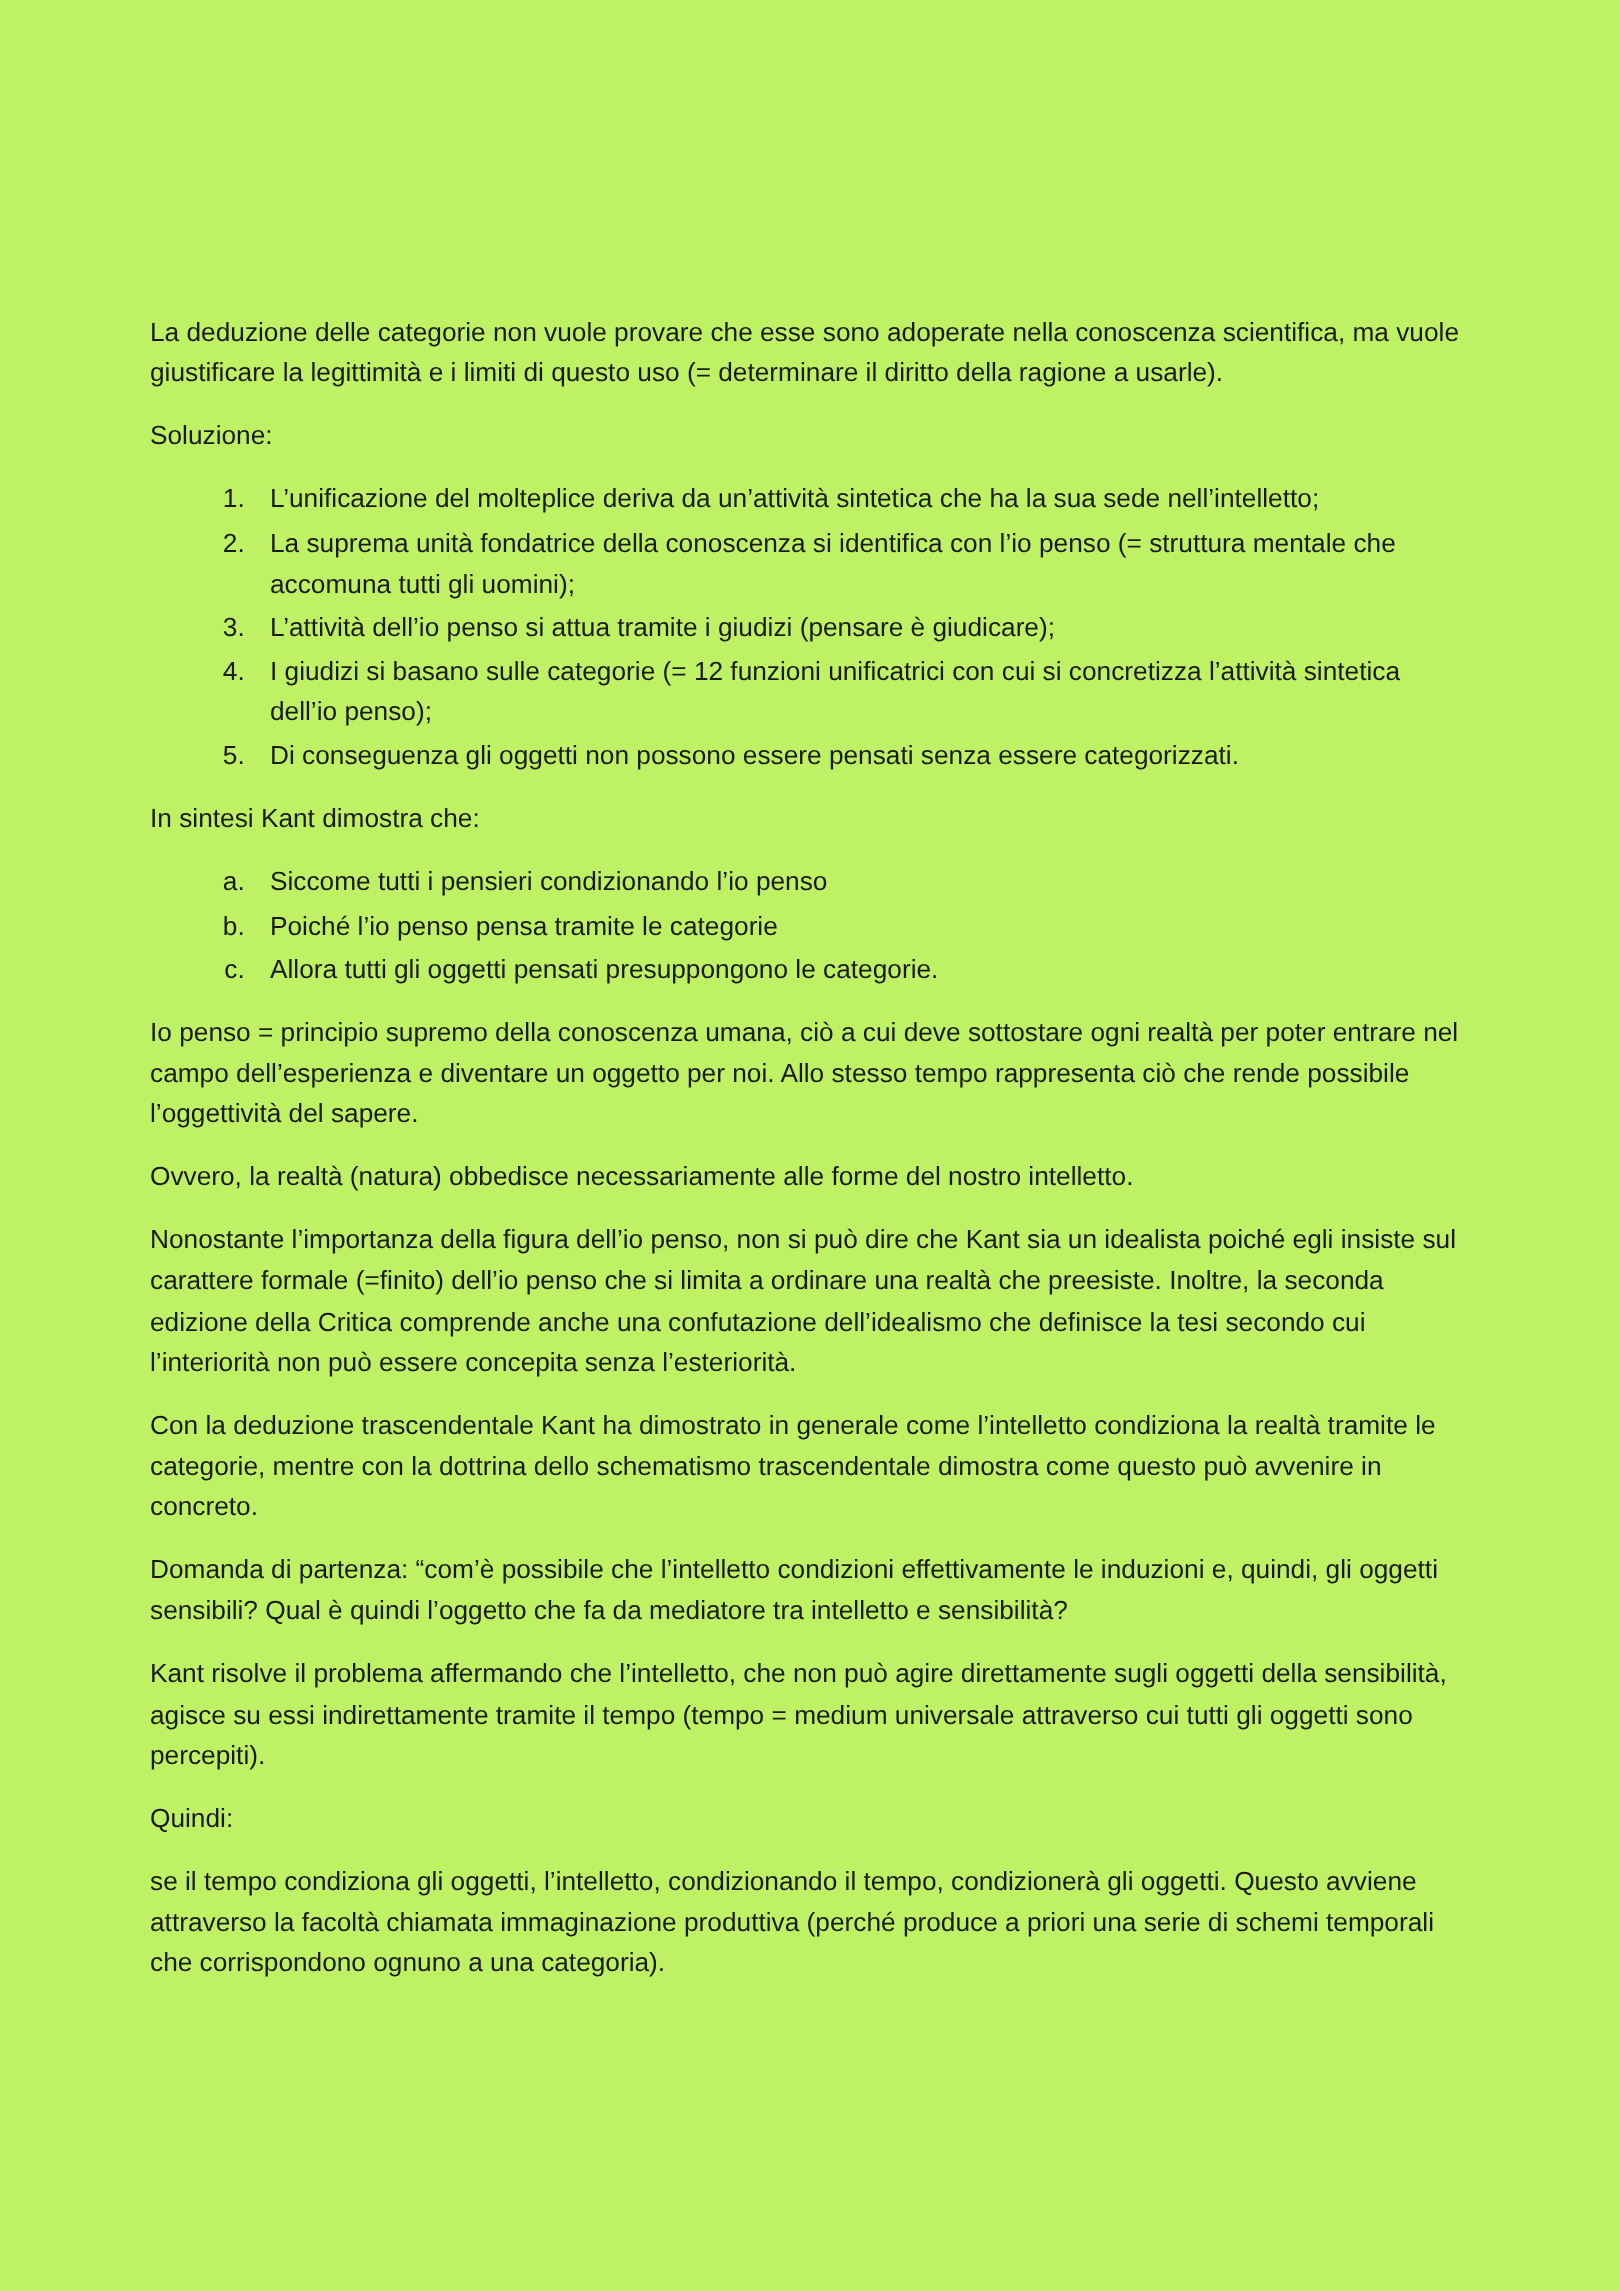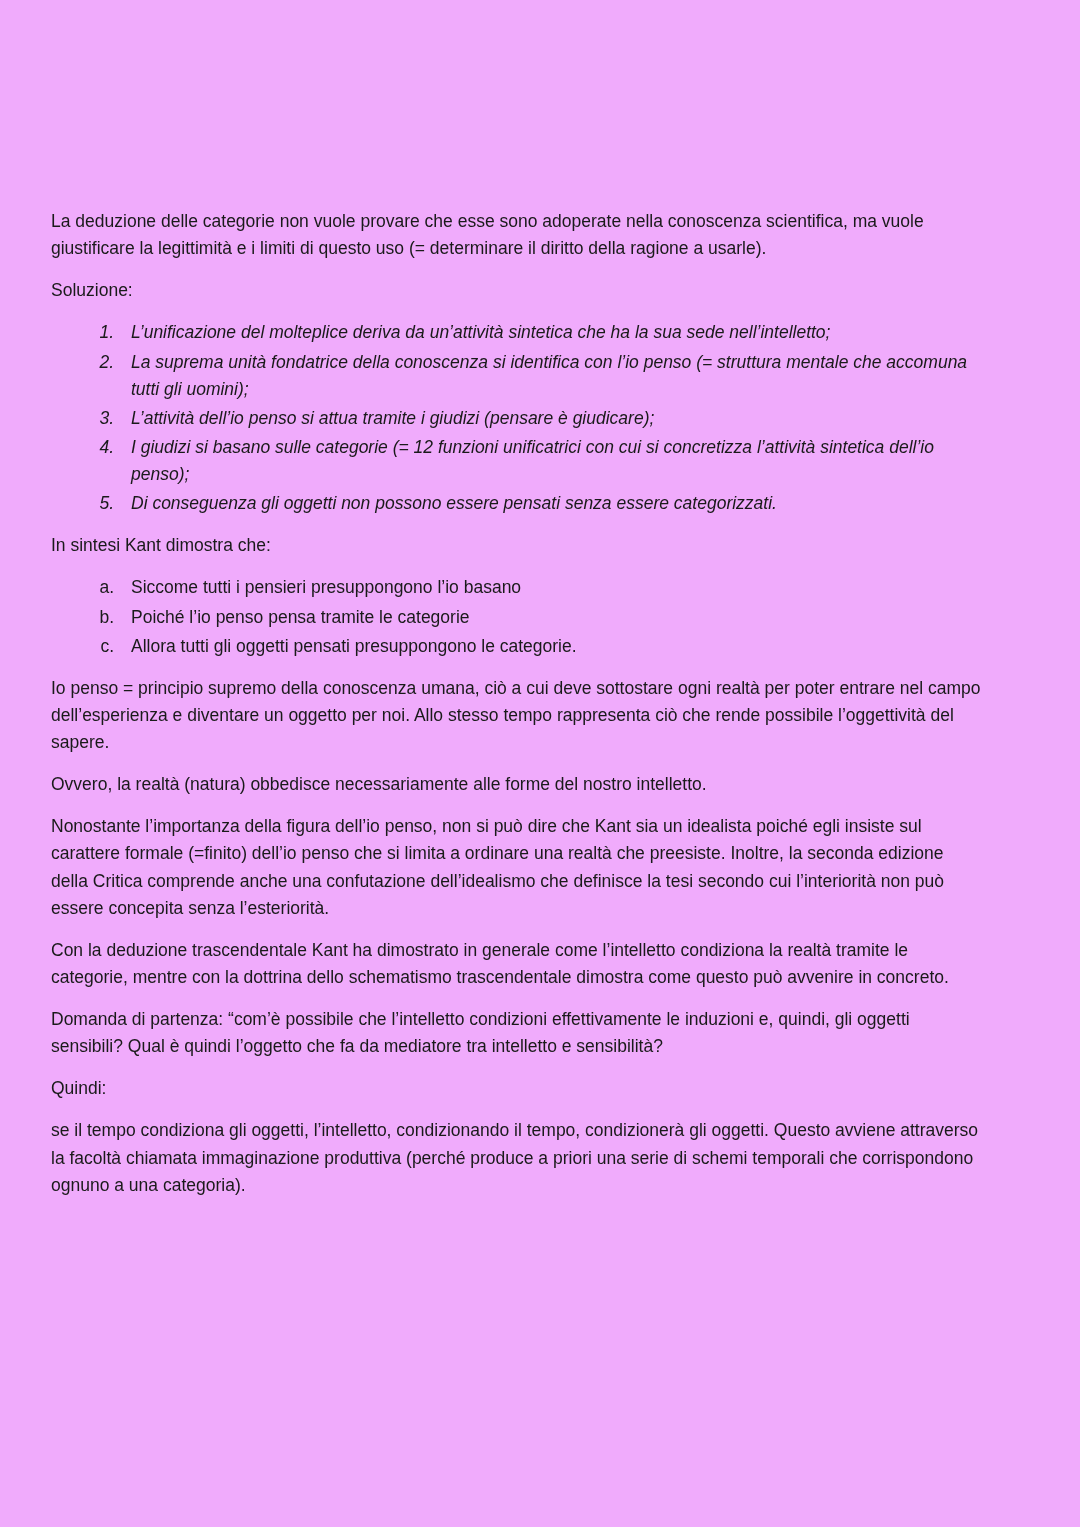--- a/index.html
+++ b/index.html
@@ -4,35 +4,35 @@
 <style>
   html, body {
     margin: 0;
     padding: 0;
     background: #ffffff;
   }
   .page {
     box-sizing: border-box;
     width: 1080px;
     min-height: 1527px;
-    background: #f0abfc;
-    padding: 208px 98px 80px 51px;
+    background: #bef264;
+    padding: 208px 98px 80px 100px;
     font-family: "Liberation Sans", sans-serif;
     font-size: 17.5px;
     line-height: 1.55;
     color: #1a1a1a;
   }
   .page p {
     margin: 0 0 15px 0;
   }
   ol {
     margin: 0 0 15px 0;
     padding-left: 68px;
   }
-  ol.num { list-style-type: decimal; font-style: italic; }
+  ol.num { list-style-type: decimal; }
   ol.alpha { list-style-type: lower-alpha; }
   ol li {
     padding-left: 12px;
     margin-bottom: 2px;
   }
 </style>
 </head>
 <body>
 
 <div class="page">
@@ -46,33 +46,34 @@
     <li>L’unificazione del molteplice deriva da un’attività sintetica che ha la sua sede nell’intelletto;</li>
     <li>La suprema unità fondatrice della conoscenza si identifica con l’io penso (= struttura mentale che accomuna tutti gli uomini);</li>
     <li>L’attività dell’io penso si attua tramite i giudizi (pensare è giudicare);</li>
     <li>I giudizi si basano sulle categorie (= 12 funzioni unificatrici con cui si concretizza l’attività sintetica dell’io penso);</li>
     <li>Di conseguenza gli oggetti non possono essere pensati senza essere categorizzati.</li>
   </ol>
 
   <p>In sintesi Kant dimostra che:</p>
 
   <ol class="alpha">
-    <li>Siccome tutti i pensieri presuppongono l’io basano</li>
+    <li>Siccome tutti i pensieri condizionando l’io penso</li>
     <li>Poiché l’io penso pensa tramite le categorie</li>
     <li>Allora tutti gli oggetti pensati presuppongono le categorie.</li>
   </ol>
 
   <p>Io penso = principio supremo della conoscenza umana, ciò a cui deve sottostare ogni realtà per poter entrare nel campo dell’esperienza e diventare un oggetto per noi. Allo stesso tempo rappresenta ciò che rende possibile l’oggettività del sapere.</p>
 
   <p>Ovvero, la realtà (natura) obbedisce necessariamente alle forme del nostro intelletto.</p>
 
   <p>Nonostante l’importanza della figura dell’io penso, non si può dire che Kant sia un idealista poiché egli insiste sul carattere formale (=finito) dell’io penso che si limita a ordinare una realtà che preesiste. Inoltre, la seconda edizione della Critica comprende anche una confutazione dell’idealismo che definisce la tesi secondo cui l’interiorità non può essere concepita senza l’esteriorità.</p>
 
   <p>Con la deduzione trascendentale Kant ha dimostrato in generale come l’intelletto condiziona la realtà tramite le categorie, mentre con la dottrina dello schematismo trascendentale dimostra come questo può avvenire in concreto.</p>
 
   <p>Domanda di partenza: “com’è possibile che l’intelletto condizioni effettivamente le induzioni e, quindi, gli oggetti sensibili? Qual è quindi l’oggetto che fa da mediatore tra intelletto e sensibilità?</p>
 
+  <p>Kant risolve il problema affermando che l’intelletto, che non può agire direttamente sugli oggetti della sensibilità, agisce su essi indirettamente tramite il tempo (tempo = medium universale attraverso cui tutti gli oggetti sono percepiti).</p>
 
   <p>Quindi:</p>
 
   <p>se il tempo condiziona gli oggetti, l’intelletto, condizionando il tempo, condizionerà gli oggetti. Questo avviene attraverso la facoltà chiamata immaginazione produttiva (perché produce a priori una serie di schemi temporali che corrispondono ognuno a una categoria).</p>
 
 </div>
 
 </body></html>

